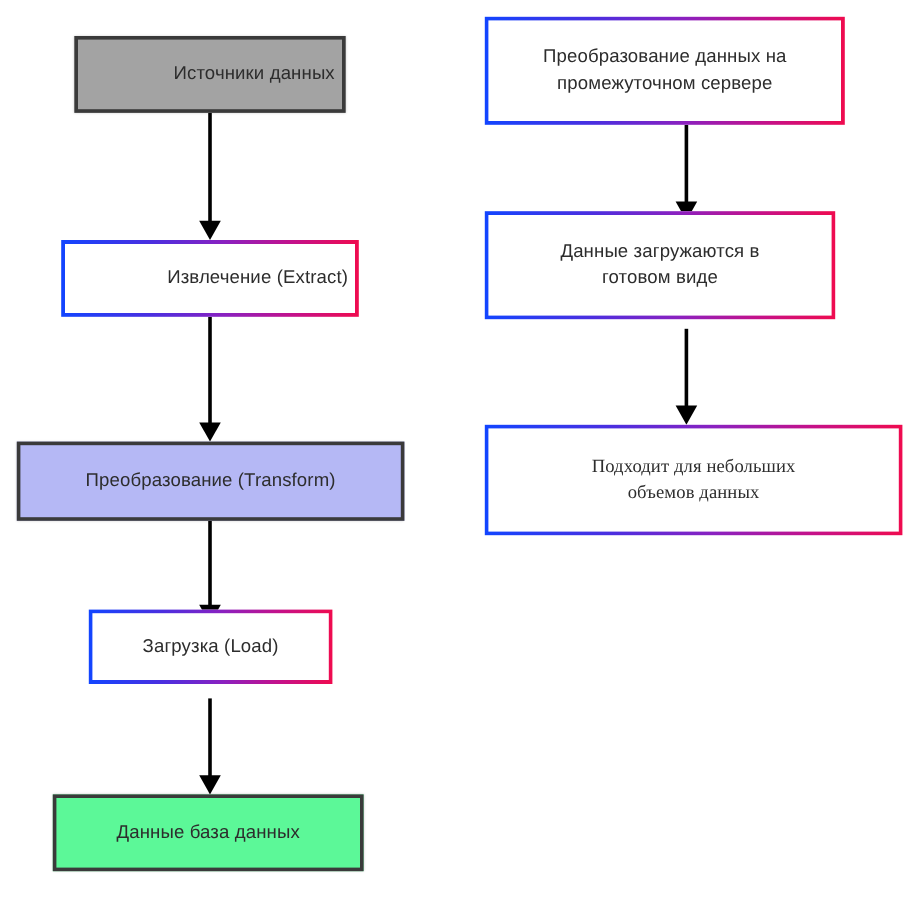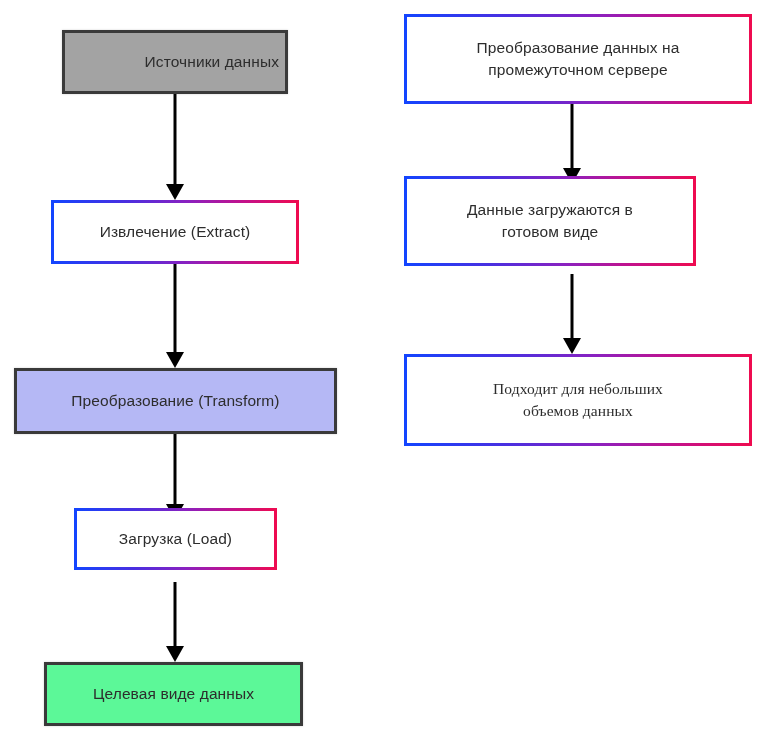--- a/index.html
+++ b/index.html
@@ -102,33 +102,33 @@
       <g>
         <line x1="572" y1="274" x2="572" y2="340"></line>
         <polygon points="563,338 581,338 572,354"></polygon>
       </g>
     </svg>
 
   <div id="nodes-layer">
       <div class="node solid fill-pink" style="left: 62px; top: 30px; width: 226px; height: 64px;">
         <span class="label">Источники данных</span>
       </div>
-      <div class="node grad" style="left: 51px; top: 200px; width: 248px; height: 64px;">
+      <div class="node grad" style="left: 51px; top: 200px; width: 248px; height: 64px; text-align: right;">
         <span class="label">Извлечение (Extract)</span>
       </div>
       <div class="node solid fill-violet" style="left: 14px; top: 368px; width: 323px; height: 66px;">
         <span class="label">Преобразование (Transform)</span>
       </div>
       <div class="node grad" style="left: 74px; top: 508px; width: 203px; height: 62px;">
         <span class="label">Загрузка (Load)</span>
       </div>
       <div class="node solid fill-green" style="left: 44px; top: 662px; width: 259px; height: 64px;">
-        <span class="label">Целевая виде данных</span>
+        <span class="label">Данные база данных</span>
       </div>
-      <div class="node grad" style="left: 404px; top: 14px; width: 348px; height: 90px; text-align: center;">
+      <div class="node grad" style="left: 404px; top: 14px; width: 300px; height: 90px; text-align: center;">
         <span class="label">Преобразование данных на
 промежуточном сервере</span>
       </div>
       <div class="node grad" style="left: 404px; top: 176px; width: 292px; height: 90px;">
         <span class="label">Данные загружаются в
 готовом виде</span>
       </div>
       <div class="node grad" style="left: 404px; top: 354px; width: 348px; height: 92px; font-family: Liberation Serif, serif;">
         <span class="label">Подходит для небольших
 объемов данных</span>

